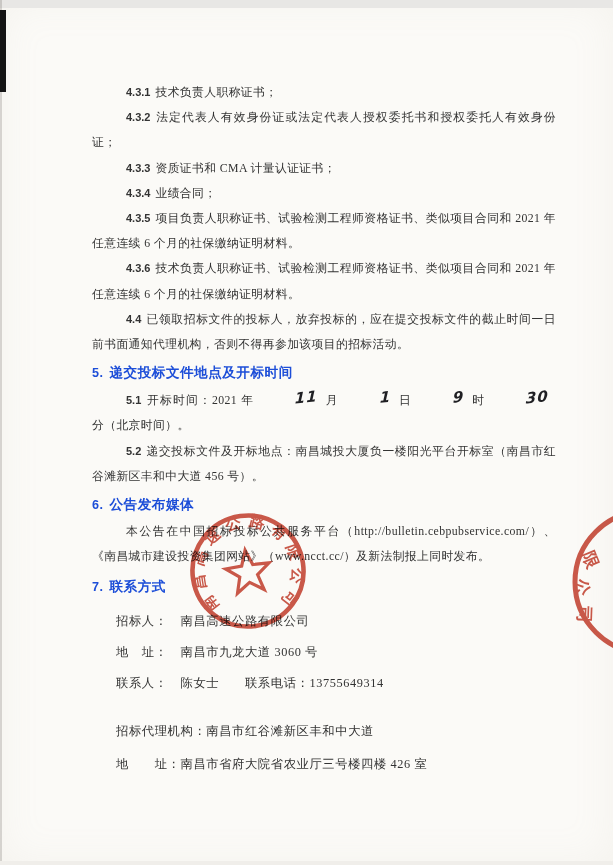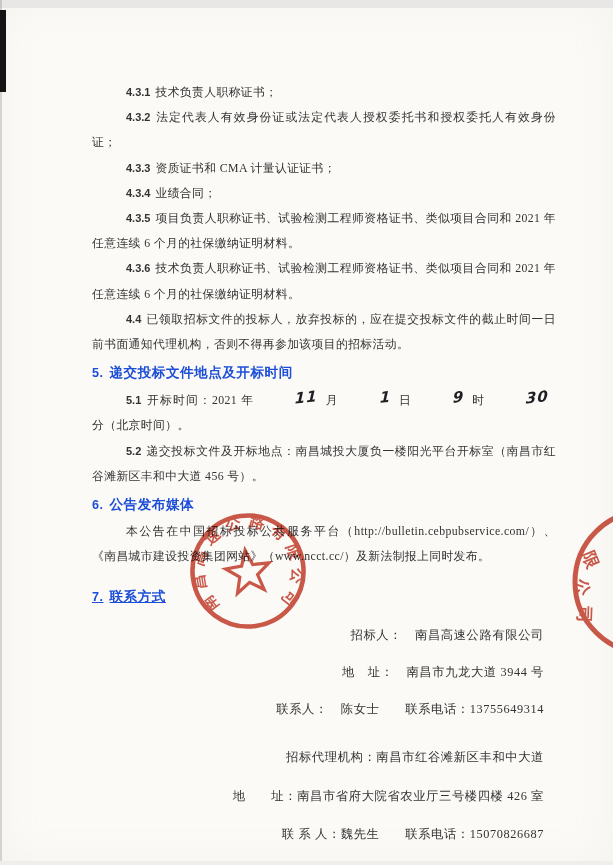--- a/index.html
+++ b/index.html
@@ -36,32 +36,32 @@
     font-family:"Liberation Sans","DejaVu Sans",sans-serif;
     font-weight:700;font-size:11px;letter-spacing:0;
     padding-right:5px;
   }
   h2.h{
     margin:2px 0 0 0;font-size:13.6px;line-height:27px;
     font-weight:700;color:#1d4ed8;letter-spacing:0.5px;
     font-family:"Liberation Serif","DejaVu Serif",serif;
   }
   h2.h .hnum{font-family:"Liberation Sans","DejaVu Sans",sans-serif;font-size:12.6px;padding-right:6px;}
-  h2.h7{margin-top:14px;text-decoration:underline;}
+  h2.h7{margin-top:4px;}
   .hw{
     font-family:"DejaVu Sans",sans-serif;
     font-style:italic;font-weight:700;font-size:15px;
     display:inline-block;transform:rotate(-6deg) skewX(-8deg);
     margin:0 7px;color:var(--hand-ink);letter-spacing:1px;
   }
   .contact-block{margin-left:18px;}
   .contact-block.tenderer{margin-top:8px;}
   .contact-block.agency{margin-top:22px;}
   .contact-block p.row{
-    margin:12px;font-size:12.3px;line-height:25px;letter-spacing:0.6px;text-align:right;
+    margin:6px;font-size:12.3px;line-height:25px;letter-spacing:0.6px;
   }
   .contact-block.agency p.row{line-height:26.5px;}
 
   svg.seal{position:absolute;mix-blend-mode:multiply;opacity:0.84;}
   .seal-main{left:186px;top:509px;transform:rotate(-8deg);}
   .seal-edge{left:560px;top:502px;}
   .seal-stroke{fill:none;stroke:var(--stamp-red);}
   .seal-text{fill:var(--stamp-red);font-weight:700;}
 </style>
 </head>
@@ -89,28 +89,27 @@
     <p class="para indent"><span class="num">5.2</span><span>递交投标文件及开标地点：南昌城投大厦负一楼阳光平台开标室（南昌市红谷滩新区丰和中大道 456 号）。</span></p>
 
     <h2 class="h"><span class="hnum">6.</span><span>公告发布媒体</span></h2>
 
     <p class="para indent">本公告在中国招标投标公共服务平台（http://bulletin.cebpubservice.com/）、《南昌城市建设投资集团网站》（www.ncct.cc/）及新法制报上同时发布。</p>
 
     <h2 class="h h7"><span class="hnum">7.</span><span>联系方式</span></h2>
 
     <div class="contact-block tenderer">
       <p class="row">招标人：　南昌高速公路有限公司</p>
-      <p class="row">地　址：　南昌市九龙大道 3944 号</p>
+      <p class="row">地　址：　南昌市九龙大道 3060 号</p>
       <p class="row">联系人：　陈女士　　联系电话：13755649314</p>
     </div>
 
     <div class="contact-block agency">
       <p class="row">招标代理机构：南昌市红谷滩新区丰和中大道</p>
       <p class="row">地　　址：南昌市省府大院省农业厅三号楼四楼 426 室</p>
-      <p class="row">联 系 人：魏先生　　联系电话：15070826687</p>
     </div>
 
   </div>
 
   <svg class="seal seal-main" width="124" height="124" viewBox="0 0 124 124">
     <defs>
       <path id="ringPath" d="M 62,106.5 a 44.5,44.5 0 1 1 0,-89 a 44.5,44.5 0 1 1 0,89"></path>
     </defs>
     <circle class="seal-stroke" cx="62" cy="62" r="55.5" stroke-width="4.6"></circle>
     <polygon class="seal-stroke" stroke-width="3.2" points="62,41 67.6,56.3 83.9,56.9 71.0,66.9 75.5,82.6 62,73.5 48.5,82.6 53.0,66.9 40.1,56.9 56.4,56.3"></polygon>

